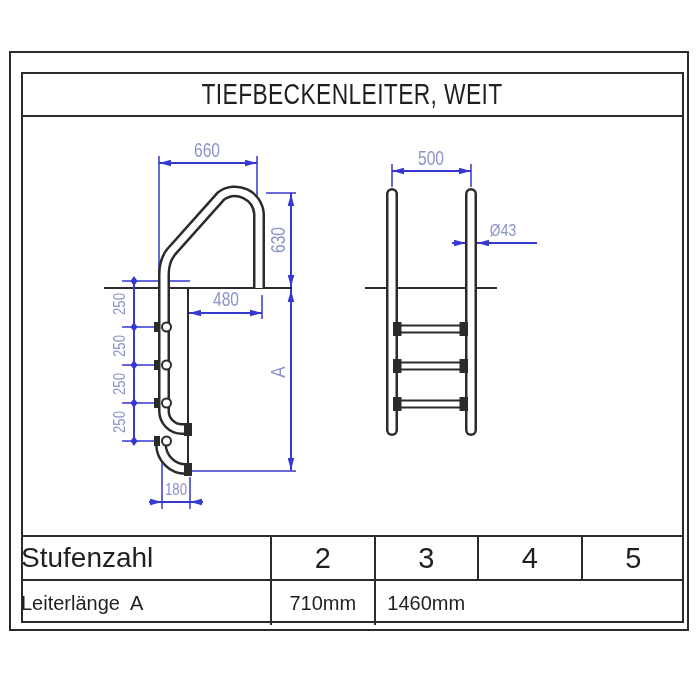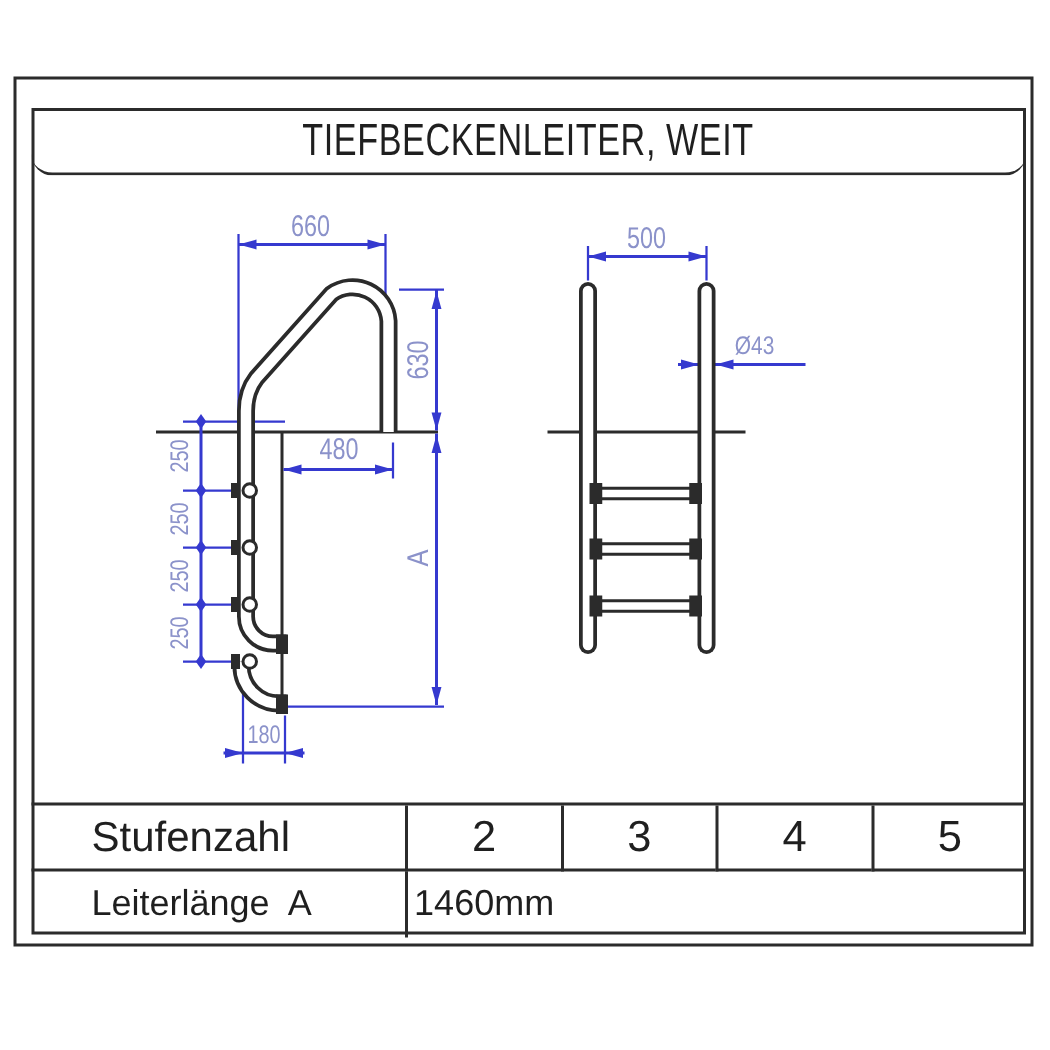--- a/index.html
+++ b/index.html
@@ -2,31 +2,31 @@
 <html><head>
 <meta charset="utf-8">
 <style>
   html,body{margin:0;padding:0;background:#fff;}
   .page{position:relative;width:700px;height:700px;background:#fff;overflow:hidden;
         font-family:"Liberation Sans",sans-serif;color:#1f1f1f;}
   .abs{position:absolute;box-sizing:border-box;}
   .outer-frame{left:9px;top:51px;width:680px;height:580px;border:2px solid #2b2b2b;}
   .inner-frame{left:21px;top:72px;width:663px;height:551px;border:2px solid #2b2b2b;}
   .title-bar{left:21px;top:72px;width:663px;height:45px;border-bottom:2px solid #2b2b2b;
-             display:flex;align-items:center;justify-content:center;border-radius:14px;}
+             display:flex;align-items:center;justify-content:center;}
   .title-text{font-size:30px;letter-spacing:.5px;transform:scaleX(.76);transform-origin:center;white-space:pre;}
   
   .spec-table{left:21px;top:535px;width:663px;height:88px;border-top:2px solid #2b2b2b;
               display:grid;grid-template-columns:249px 103.5px 103.5px 103.5px 103.5px;
               grid-template-rows:44px 44px;}
   .cell{box-sizing:border-box;display:flex;align-items:center;justify-content:center;
         border-left:2px solid #2b2b2b;}
-  .cell.first{border-left:none;justify-content:flex-start;padding-left:40px;white-space:pre;}
+  .cell.first{border-left:none;justify-content:flex-start;white-space:pre;}
   .cell.r1{border-bottom:2px solid #2b2b2b;font-size:28px;}
-  .cell.r2{font-size:24px;}
+  .cell.r2{font-size:20px;}
   .cell.num{font-size:29px;}
   
   svg{position:absolute;left:0;top:0;}
   .dk{stroke:#2b2b2b;stroke-width:2;fill:none;}
   .tube-o{stroke:#2b2b2b;stroke-width:12;fill:none;}
   .tube-i{stroke:#ffffff;stroke-width:7;fill:none;}
   .rung-o{stroke:#2b2b2b;stroke-width:9;fill:none;}
   .rung-i{stroke:#ffffff;stroke-width:5;fill:none;}
   .cap{stroke-linecap:round;}
   .dim{stroke:#3539cf;stroke-width:2;fill:none;}
@@ -178,16 +178,17 @@
   </div>
 
   <div class="abs spec-table">
     <div class="cell first r1">Stufenzahl</div>
     <div class="cell r1 num">2</div>
     <div class="cell r1 num">3</div>
     <div class="cell r1 num">4</div>
     <div class="cell r1 num">5</div>
 
     <div class="cell first r2">Leiterlänge  A</div>
+    <div class="cell r2">710mm</div>
     <div class="cell r2">1460mm</div>
   </div>
 
 </div>
 
 </body></html>

